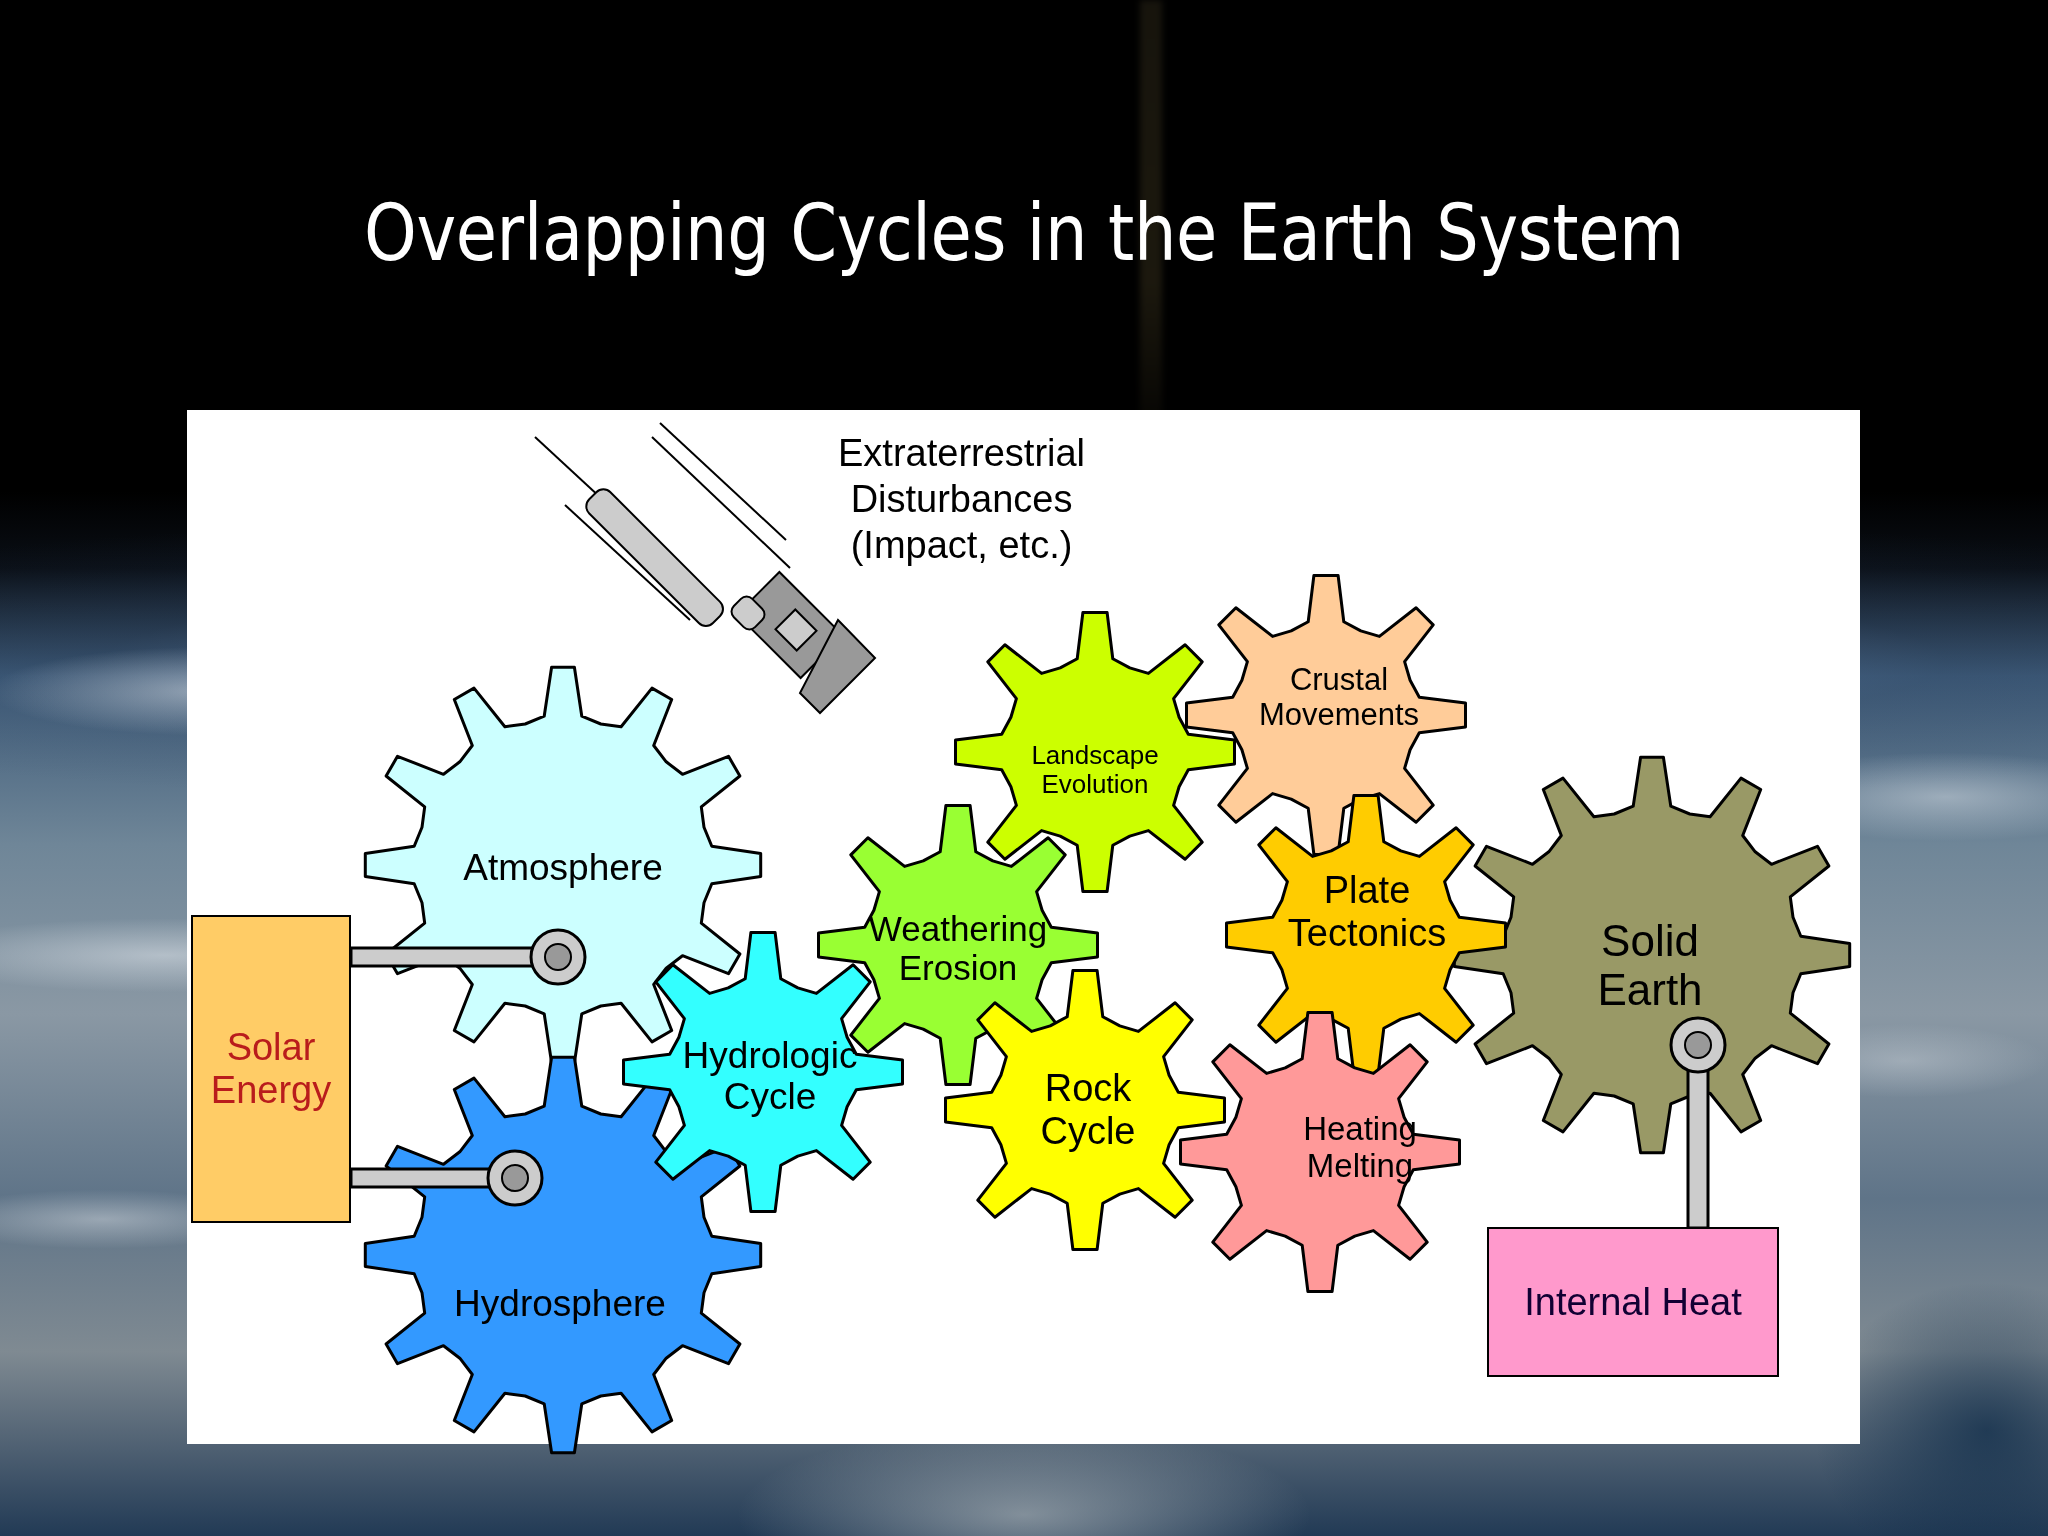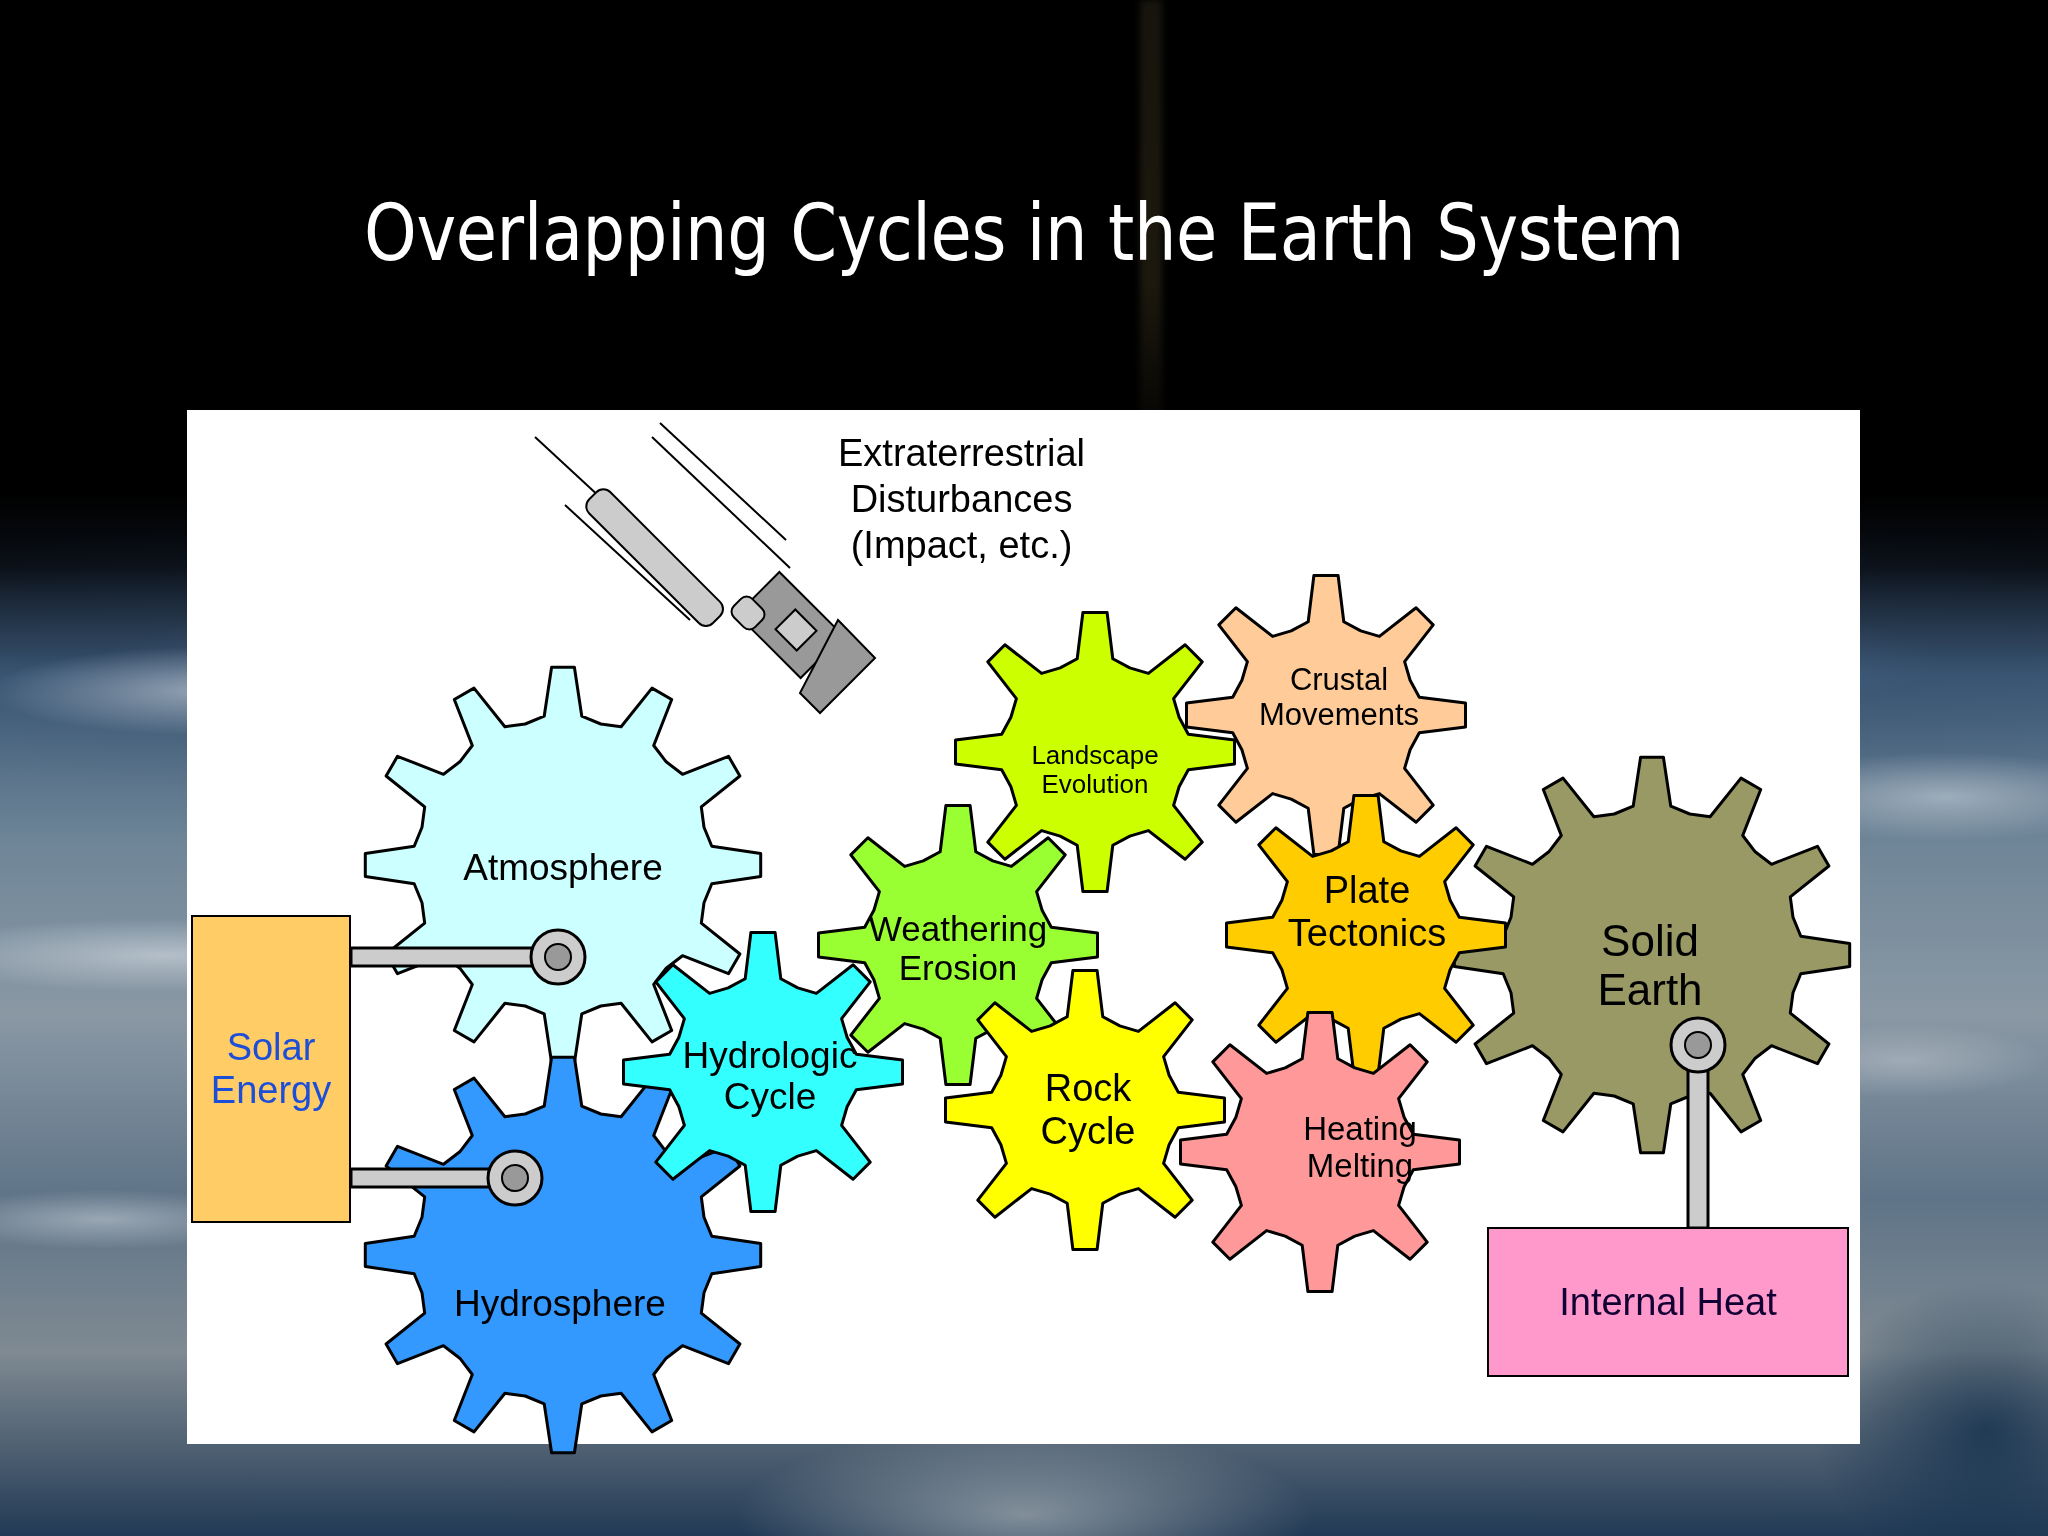--- a/index.html
+++ b/index.html
@@ -43,21 +43,21 @@
   }
   svg.diagram { position: absolute; left: 0; top: 0; }
   .label {
     position: absolute; text-align: center; color: #000;
     font-family: "Liberation Sans", sans-serif; line-height: 1.12;
     white-space: pre-line; transform: translate(-50%, -50%);
   }
   .box {
     position: absolute; border: 2px solid #000; box-sizing: border-box;
     display: flex; align-items: center; justify-content: center; text-align: center;
-    color: #1d4ed8; font-family: "Liberation Sans", sans-serif; line-height: 1.12;
+    color: #b91c1c; font-family: "Liberation Sans", sans-serif; line-height: 1.12;
     white-space: pre-line;
   }
   .ext-text {
     position: absolute; left: 838px; top: 430px; color: #000;
     font-size: 38px; line-height: 46px; white-space: pre-line;
     font-family: "Liberation Sans", sans-serif;
     text-align: center;
   }
 </style>
 </head>
@@ -113,21 +113,21 @@
 </svg>
 
 <div class="ext-text">Extraterrestrial
 Disturbances
 (Impact, etc.)</div>
 
 <div class="box" style="left:191px; top:915px; width:160px; height:308px; background:#ffcc66; font-size:38px;">
   <span>Solar
 Energy</span>
 </div>
-<div class="box" style="left:1487px; top:1227px; width:362px; height:150px; background:#ff99cc; font-size:38px; color:#110033;">
+<div class="box" style="left:1487px; top:1227px; width:292px; height:150px; background:#ff99cc; font-size:38px; color:#110033;">
   <span>Internal Heat</span>
 </div>
 
 <div class="label" style="left:563px; top:868px; font-size:37px;">Atmosphere</div>
 <div class="label" style="left:560px; top:1260px; font-size:37px;margin-top:44px;">Hydrosphere</div>
 <div class="label" style="left:770px; top:1076px; font-size:37px;">Hydrologic
 Cycle</div>
 <div class="label" style="left:958px; top:948px; font-size:35px;">Weathering
 Erosion</div>
 <div class="label" style="left:1095px; top:770px; font-size:26px;">Landscape

